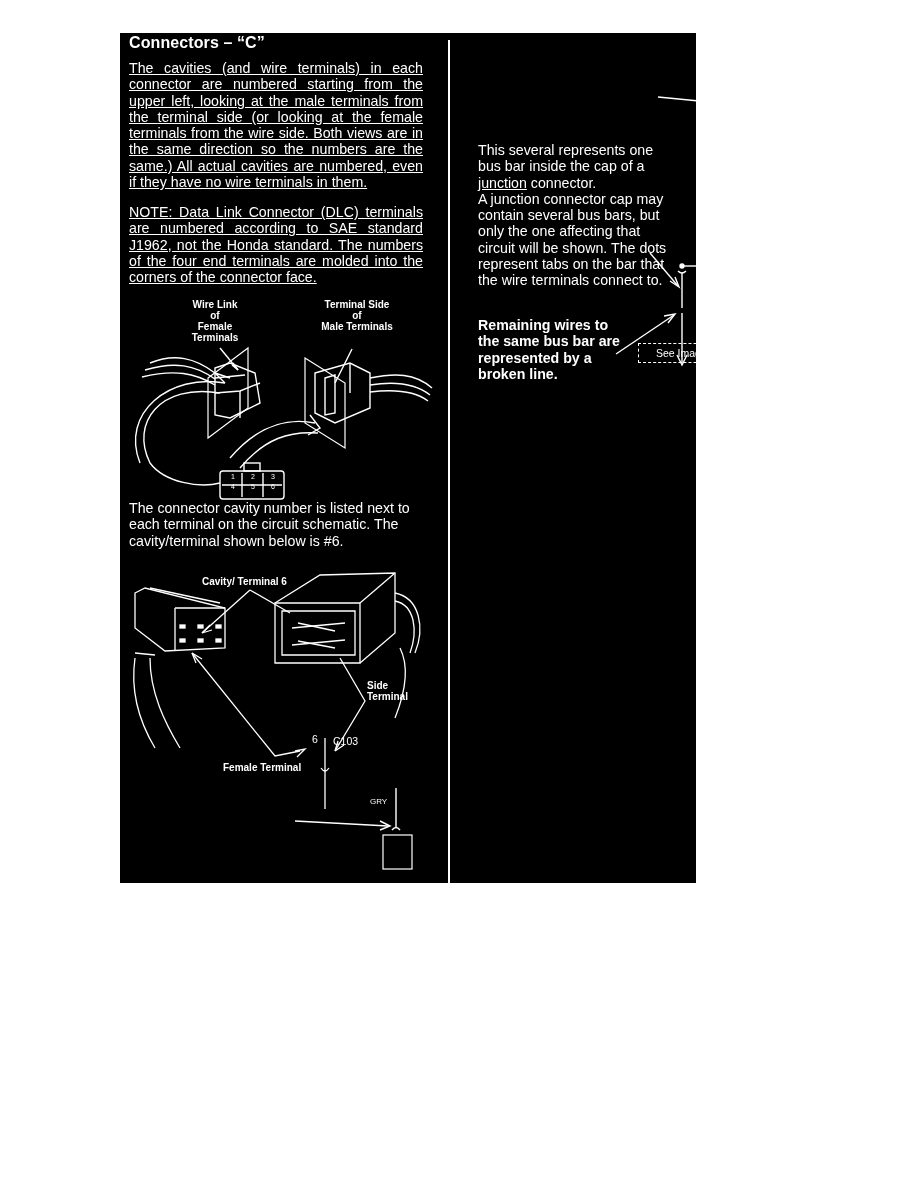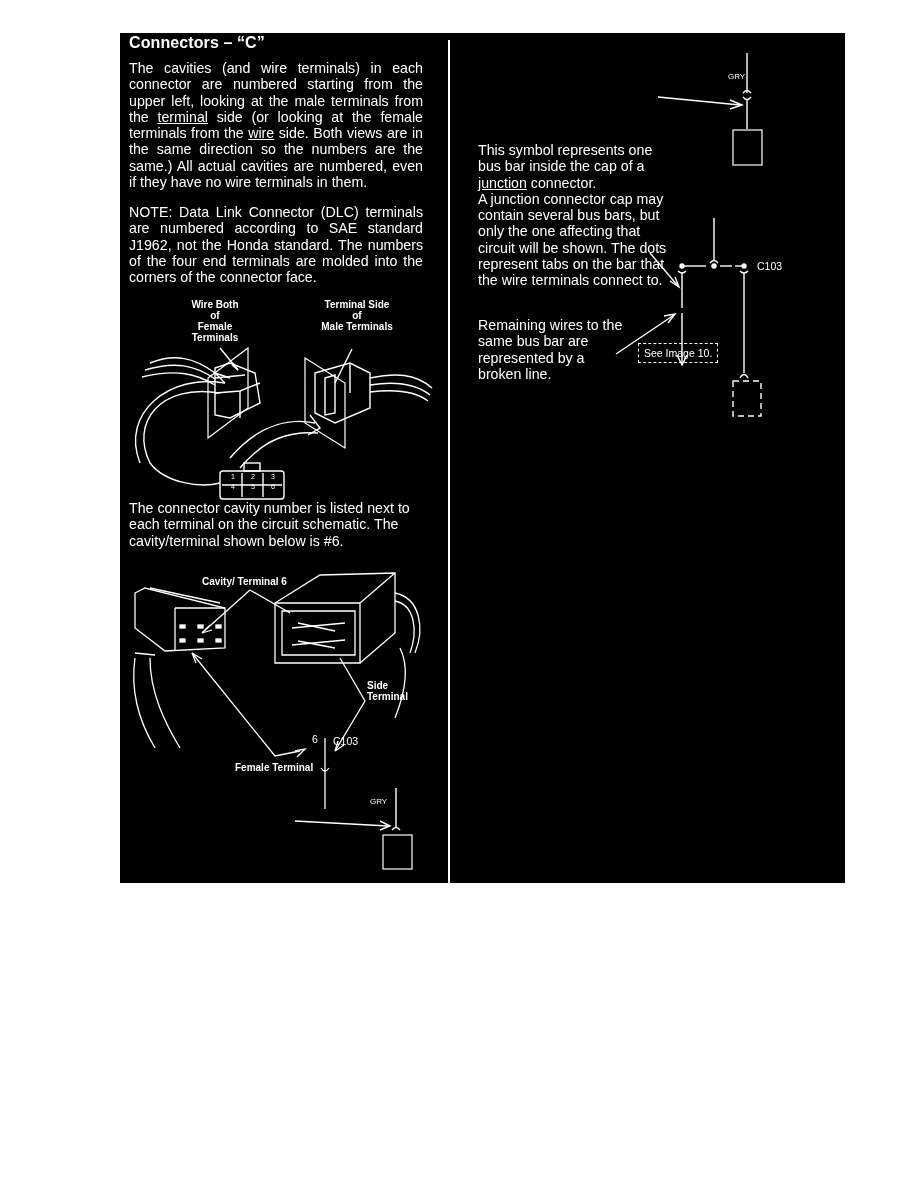--- a/index.html
+++ b/index.html
@@ -1,60 +1,60 @@
 <!DOCTYPE html>
 <html><head>
 <meta charset="utf-8">
 <style>
   html, body { margin: 0; padding: 0; }
   body {
     width: 918px; height: 1188px; background: #ffffff; position: relative;
     font-family: "Liberation Sans", sans-serif; overflow: hidden;
   }
   .page {
-    position: absolute; left: 120px; top: 33px; width: 725px; height: 850px;
+    position: absolute; left: 120px; top: 33px; width: 576px; height: 850px;
     background: #000000; color: #ffffff;
   }
   .divider {
     position: absolute; left: 328px; top: 7px; width: 2px; height: 843px; background: #ffffff;
   }
   .title {
     position: absolute; left: 9px; top: 1px; font-size: 16px; font-weight: bold; letter-spacing: 0.1px;
   }
   .para {
     position: absolute; font-size: 14.2px; line-height: 16.3px;
   }
-  .just { text-align: justify; text-align-last: left; }
+  .just { text-align: justify; text-align-last: left; text-decoration: underline; }
   .u { text-decoration: underline; }
   .small-bold { font-size: 10px; font-weight: bold; text-align: center; line-height: 11px; position: absolute; }
   .tiny { font-size: 8px; position: absolute; }
   .lbl { font-size: 10.5px; position: absolute; text-align: right; }
   svg { position: absolute; overflow: visible; }
   .seebox {
-    position: absolute; border: 1.5px dashed #ffffff; font-size: 10.5px; padding: 3px 5px;
+    position: absolute; border: 1.5px dashed #ffffff; font-size: 10.5px; padding: 3px 17px;
     white-space: nowrap;
   }
 </style>
 </head>
 <body>
 
 <div class="page">
 
   <div class="divider"></div>
 
   <div class="title">Connectors – “C”</div>
 
   <div class="para just" style="left:9px; top:27px; width:294px;">
     <span>The cavities (and wire terminals) in each connector are numbered starting from the upper left, looking at the male terminals from the </span><span class="u">terminal</span><span> side (or looking at the female terminals from the </span><span class="u">wire</span><span> side. Both views are in the same direction so the numbers are the same.) All actual cavities are numbered, even if they have no wire terminals in them.</span>
   </div>
 
   <div class="para just" style="left:9px; top:171px; width:294px;">NOTE: Data Link Connector (DLC) terminals are numbered according to SAE standard J1962, not the Honda standard. The numbers of the four end terminals are molded into the corners of the connector face.</div>
 
   <div class="small-bold" style="left:55px; top:266px; width:80px;">
-    <div>Wire Both</div>
+    <div>Wire Link</div>
     <div>of</div>
     <div>Female Terminals</div>
   </div>
   <div class="small-bold" style="left:192px; top:266px; width:90px;">
     <div>Terminal Side</div>
     <div>of</div>
     <div>Male Terminals</div>
   </div>
 
   <svg style="left:0; top:290px;" width="330" height="160" viewBox="0 0 330 160" fill="none" stroke="#fff" stroke-width="1.4">
@@ -151,21 +151,21 @@
 
     <line x1="205" y1="165" x2="205" y2="236"></line>
     <path d="M201 195 Q 205 201 209 195"></path>
   </svg>
   <div class="small-bold" style="left:247px; top:647px; text-align:left;">
     <div>Side</div>
     <div>Terminal</div>
   </div>
   <div class="lbl" style="left:192px; top:700px;">6</div>
   <div class="lbl" style="left:213px; top:702px;">C103</div>
-  <div class="small-bold" style="left:115px; top:729px; text-align:left;">Female  Terminal</div>
+  <div class="small-bold" style="left:103px; top:729px; text-align:left;">Female  Terminal</div>
 
   <div class="tiny" style="left:250px; top:764px;">GRY</div>
   <svg style="left:0; top:750px;" width="330" height="100" viewBox="0 0 330 100" fill="none" stroke="#fff" stroke-width="1.4">
     <line x1="276" y1="5" x2="276" y2="45"></line>
     <path d="M272 47 Q 276 42 280 47"></path>
     <path d="M175 38 L268 43"></path>
       <path d="M260 38 L270 43 L260 47"></path>
     <rect x="263" y="52" width="29" height="34" stroke-width="1.2"></rect>
   </svg>
 
@@ -174,24 +174,24 @@
     <line x1="297" y1="0" x2="297" y2="40"></line>
     <path d="M293 40 Q 297 35 301 40"></path>
       <path d="M293 44 Q 297 49 301 44"></path>
     <line x1="297" y1="46" x2="297" y2="76"></line>
     <path d="M208 44 L290 52"></path>
       <path d="M280 47 L292 52 L280 56"></path>
     <rect x="283" y="77" width="29" height="35" stroke-width="1.2"></rect>
   </svg>
 
   <div class="para" style="left:358px; top:109px; width:190px;">
-    <span>This symbol represents one bus bar inside the cap of a </span><span class="u">junction</span><span> connector.</span><br><span>A junction connector cap may contain several bus bars, but only the one affecting that circuit will be shown. The dots represent tabs on the bar that the wire terminals connect to.</span>
-  </div>
-
-  <div class="para" style="left:358px; top:284px; width:150px;">Remaining wires to the same bus bar are represented by a broken line.</div>
+    <span>This several represents one bus bar inside the cap of a </span><span class="u">junction</span><span> connector.</span><br><span>A junction connector cap may contain several bus bars, but only the one affecting that circuit will be shown. The dots represent tabs on the bar that the wire terminals connect to.</span>
+  </div>
+
+  <div class="para" style="left:358px; top:284px; width:150px;font-weight:bold;">Remaining wires to the same bus bar are represented by a broken line.</div>
 
   <svg style="left:330px; top:180px;" width="340" height="175" viewBox="0 0 340 175" fill="none" stroke="#fff" stroke-width="1.4">
 
     <path d="M200 40 L228 73"></path>
       <path d="M220 68 L229 74 L225 64"></path>
 
     <line x1="264" y1="5" x2="264" y2="48"></line>
     <path d="M260 50 Q 264 45 268 50"></path>
 
     <line x1="232" y1="53" x2="256" y2="53"></line>

